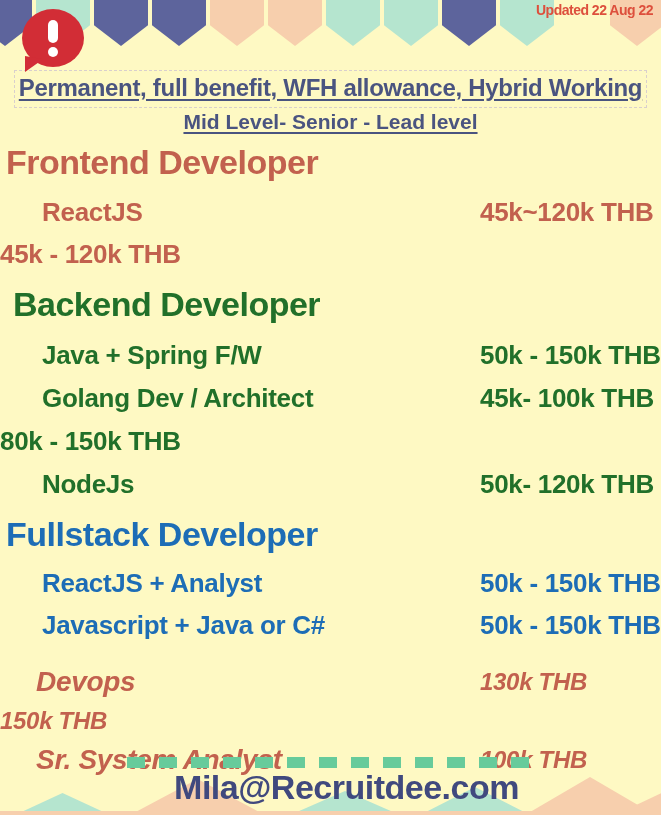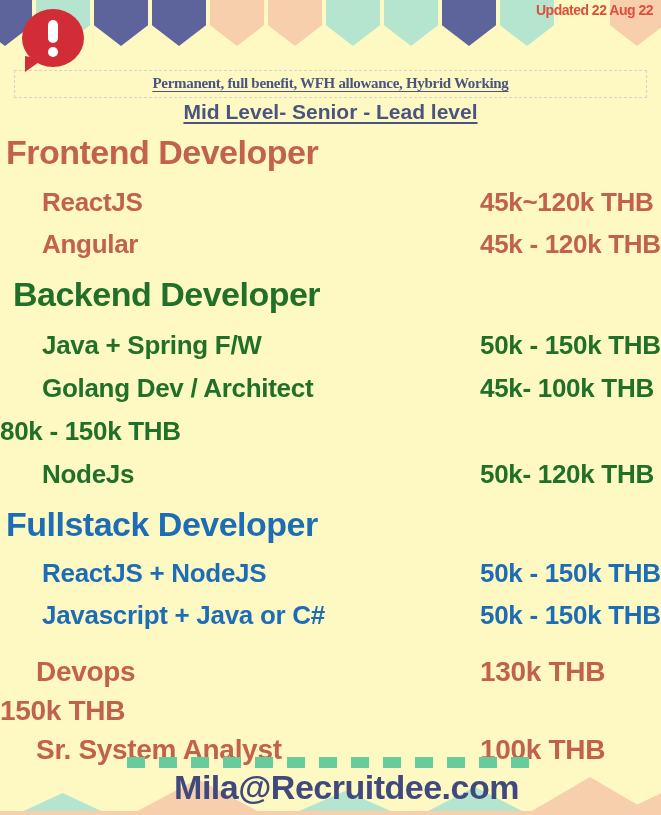--- a/index.html
+++ b/index.html
@@ -46,22 +46,22 @@
     font-size:48px; font-weight:bold; color:#d22d36;
     letter-spacing:-1px; white-space:nowrap; line-height:1;
   }
 
   
   .sub1-box {
     margin:4px 14px 0 14px; border:1px dashed #d9cfcd;
     padding:3px 0 5px 0; text-align:center;
   }
   .sub1 {
-    font-size:15px; font-weight:bold; color:#4a5480;
-    text-decoration:underline; text-underline-offset:3px; letter-spacing:-0.3px;font-family:Liberation Serif, serif;
+    font-size:24px; font-weight:bold; color:#4a5480;
+    text-decoration:underline; text-underline-offset:3px; letter-spacing:-0.3px;
   }
   .sub2 {
     margin-top:2px; text-align:center; font-size:21px; font-weight:bold;
     color:#4a5480; text-decoration:underline; text-underline-offset:3px;
   }
 
   
   .content { position:relative; z-index:2; }
   .sec-heading {
     font-weight:bold; font-size:34px; line-height:40px;
@@ -78,22 +78,22 @@
   .row .role   { padding-left:42px; font-size:26px; white-space:nowrap; }
   .row .salary { font-size:26px; white-space:nowrap; }
   .rows-frontend  .row { height:40px; margin-top:2px; color:#c2614e; }
   .rows-frontend  { margin-top:10px; }
   .rows-backend   .row { height:43px; color:#21702a; }
   .rows-backend   { margin-top:10px; }
   .rows-fullstack .row { height:42px; color:#1d6db6; }
   .rows-fullstack { margin-top:8px; }
   .rows-other     .row { height:39px; color:#c2614e; }
   .rows-other     .row .role { padding-left:36px; font-size:28px; }
-  .rows-other     .row .salary { font-size:28px; }
-  .rows-other     { margin-top:16px; }
+  .rows-other     .row .salary { font-size:24px; }
+  .rows-other     { margin-top:16px;font-style:italic; }
 
   
   .dash-line {
     position:absolute; left:50%; transform:translateX(-50%);
     top:757px; width:408px; height:11px; z-index:2;
     background:repeating-linear-gradient(90deg,#67cb9b 0 18px,transparent 18px 32px);
   }
   .contact {
     position:absolute; top:768px; left:16px; width:100%; text-align:center; z-index:3;
     font-size:34px; font-weight:bold; color:#40497e; letter-spacing:-0.5px;
@@ -145,21 +145,20 @@
 
   <div class="content">
 
     <div class="sec-heading h-frontend">Frontend Developer</div>
     <div class="rows rows-frontend">
       <div class="row">
         <span class="role">ReactJS</span>
         <span class="salary">45k~120k THB</span>
       </div>
       <div class="row">
-        <span class="role">Angular</span>
         <span class="salary">45k - 120k THB</span>
       </div>
     </div>
 
     <div class="sec-heading h-backend">Backend Developer</div>
     <div class="rows rows-backend">
       <div class="row">
         <span class="role">Java + Spring F/W</span>
         <span class="salary">50k - 150k THB</span>
       </div>
@@ -172,21 +171,21 @@
       </div>
       <div class="row">
         <span class="role">NodeJs</span>
         <span class="salary">50k- 120k THB</span>
       </div>
     </div>
 
     <div class="sec-heading h-fullstack">Fullstack Developer</div>
     <div class="rows rows-fullstack">
       <div class="row">
-        <span class="role">ReactJS + NodeJS</span>
+        <span class="role">ReactJS + Analyst</span>
         <span class="salary">50k - 150k THB</span>
       </div>
       <div class="row">
         <span class="role">Javascript + Java or C#</span>
         <span class="salary">50k - 150k THB</span>
       </div>
     </div>
 
     <div class="rows rows-other">
       <div class="row">

